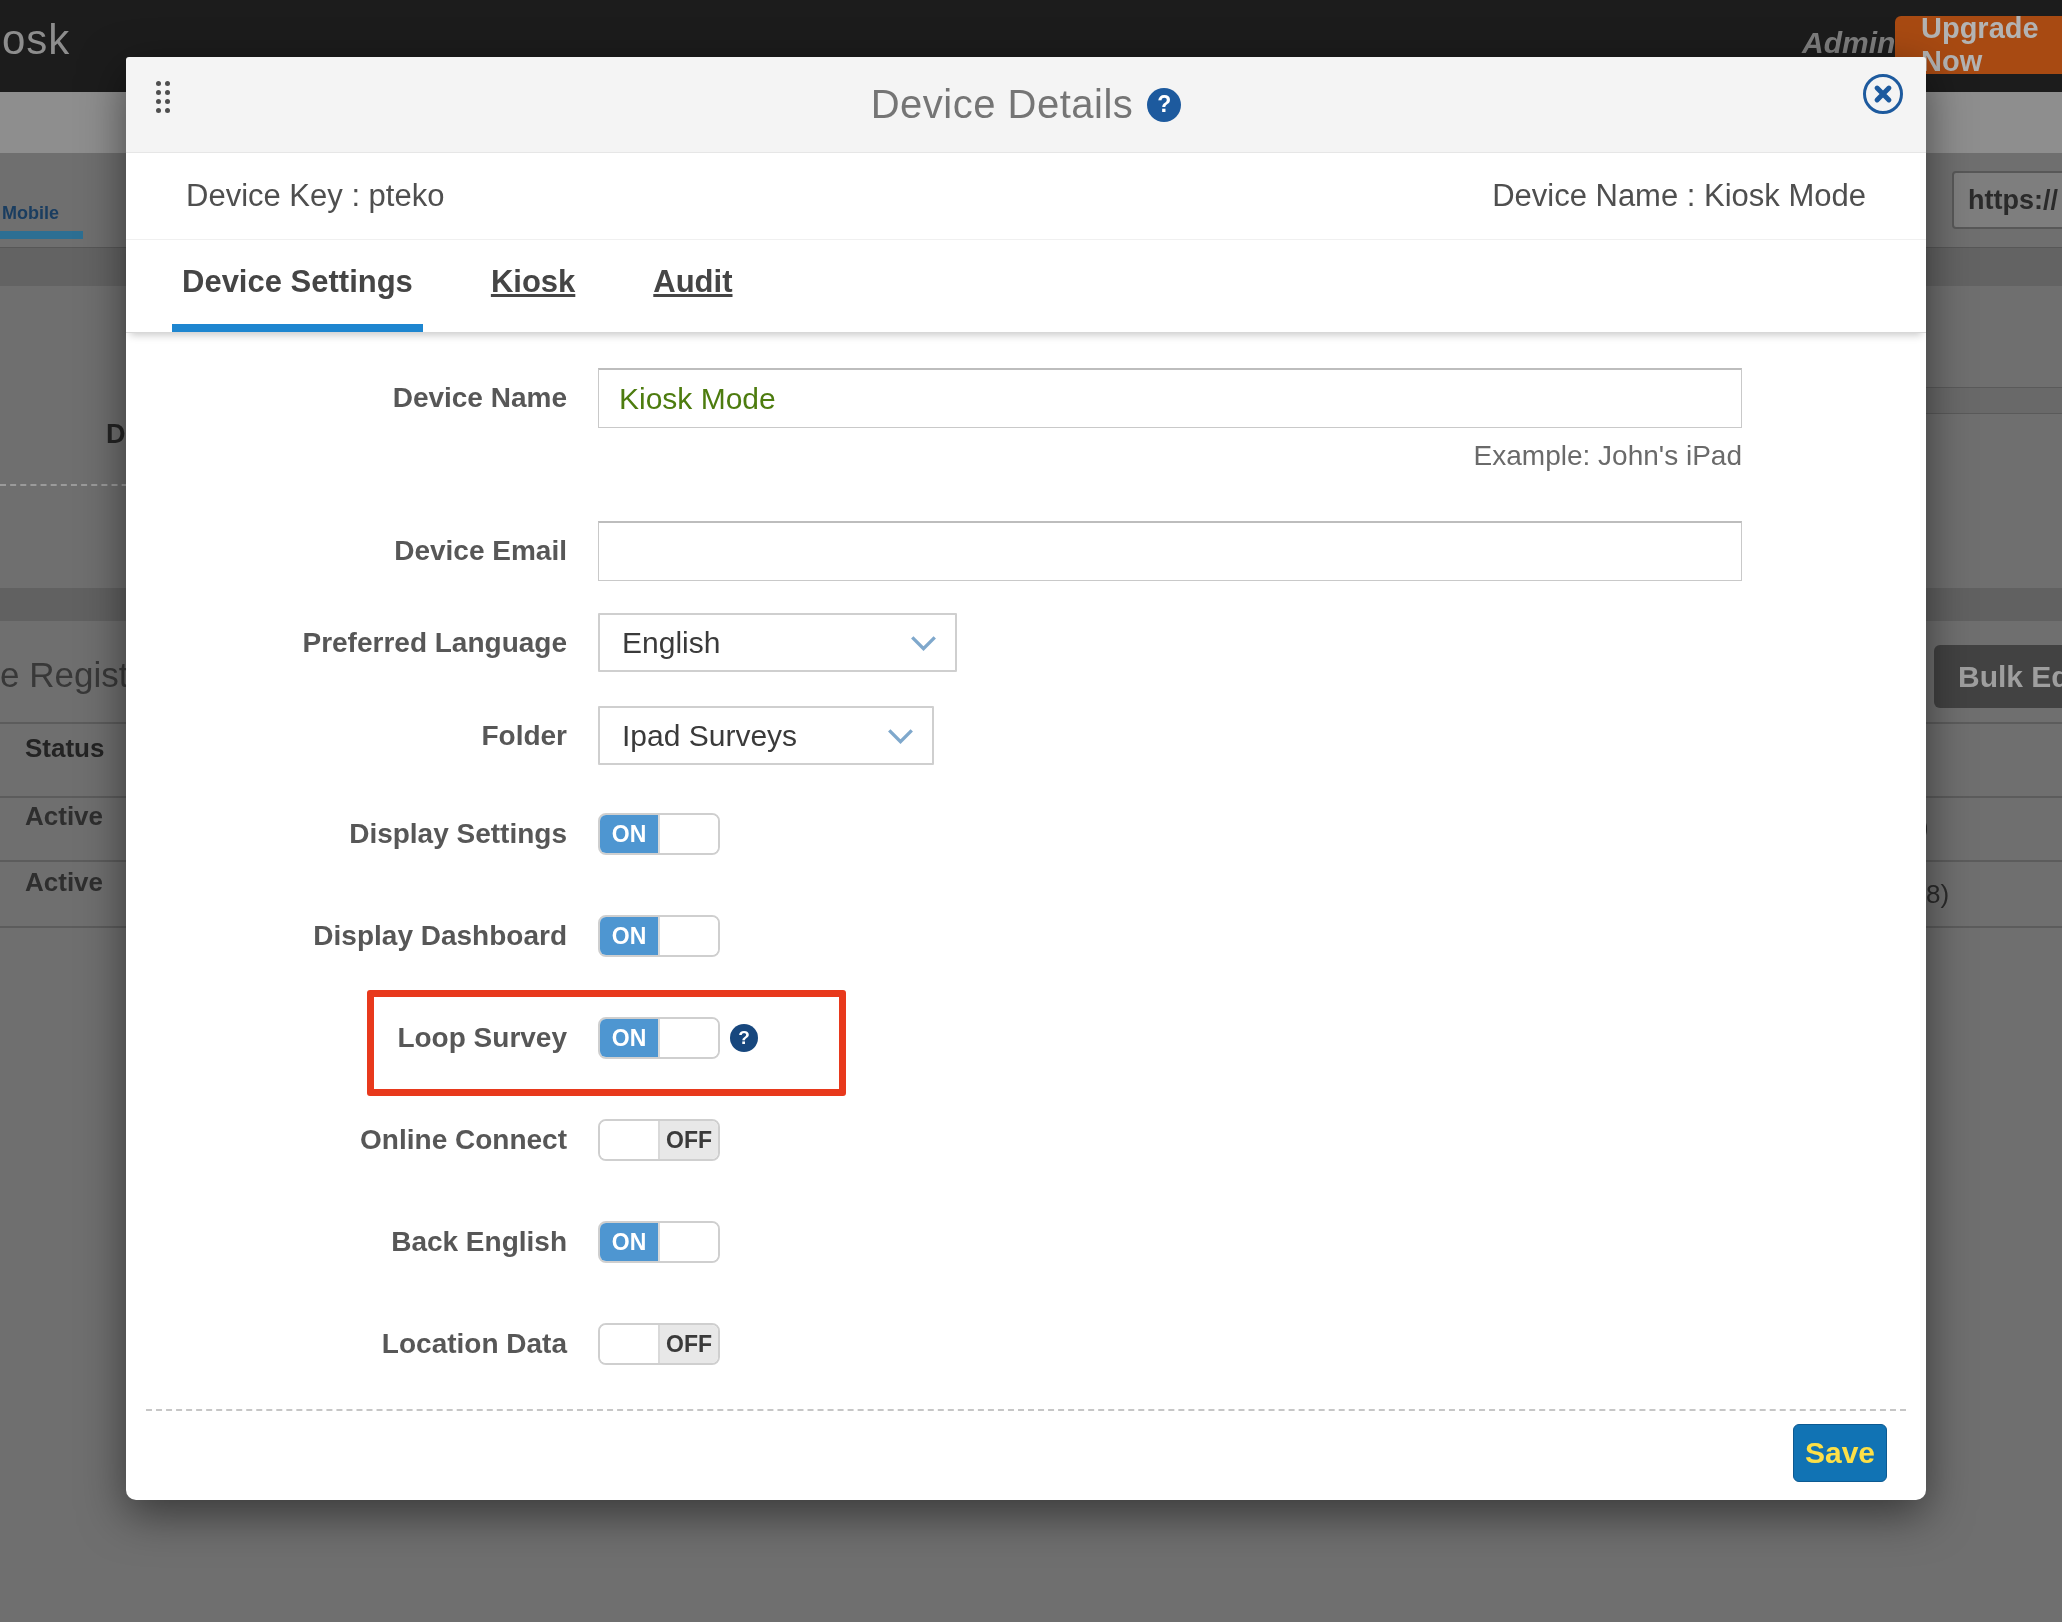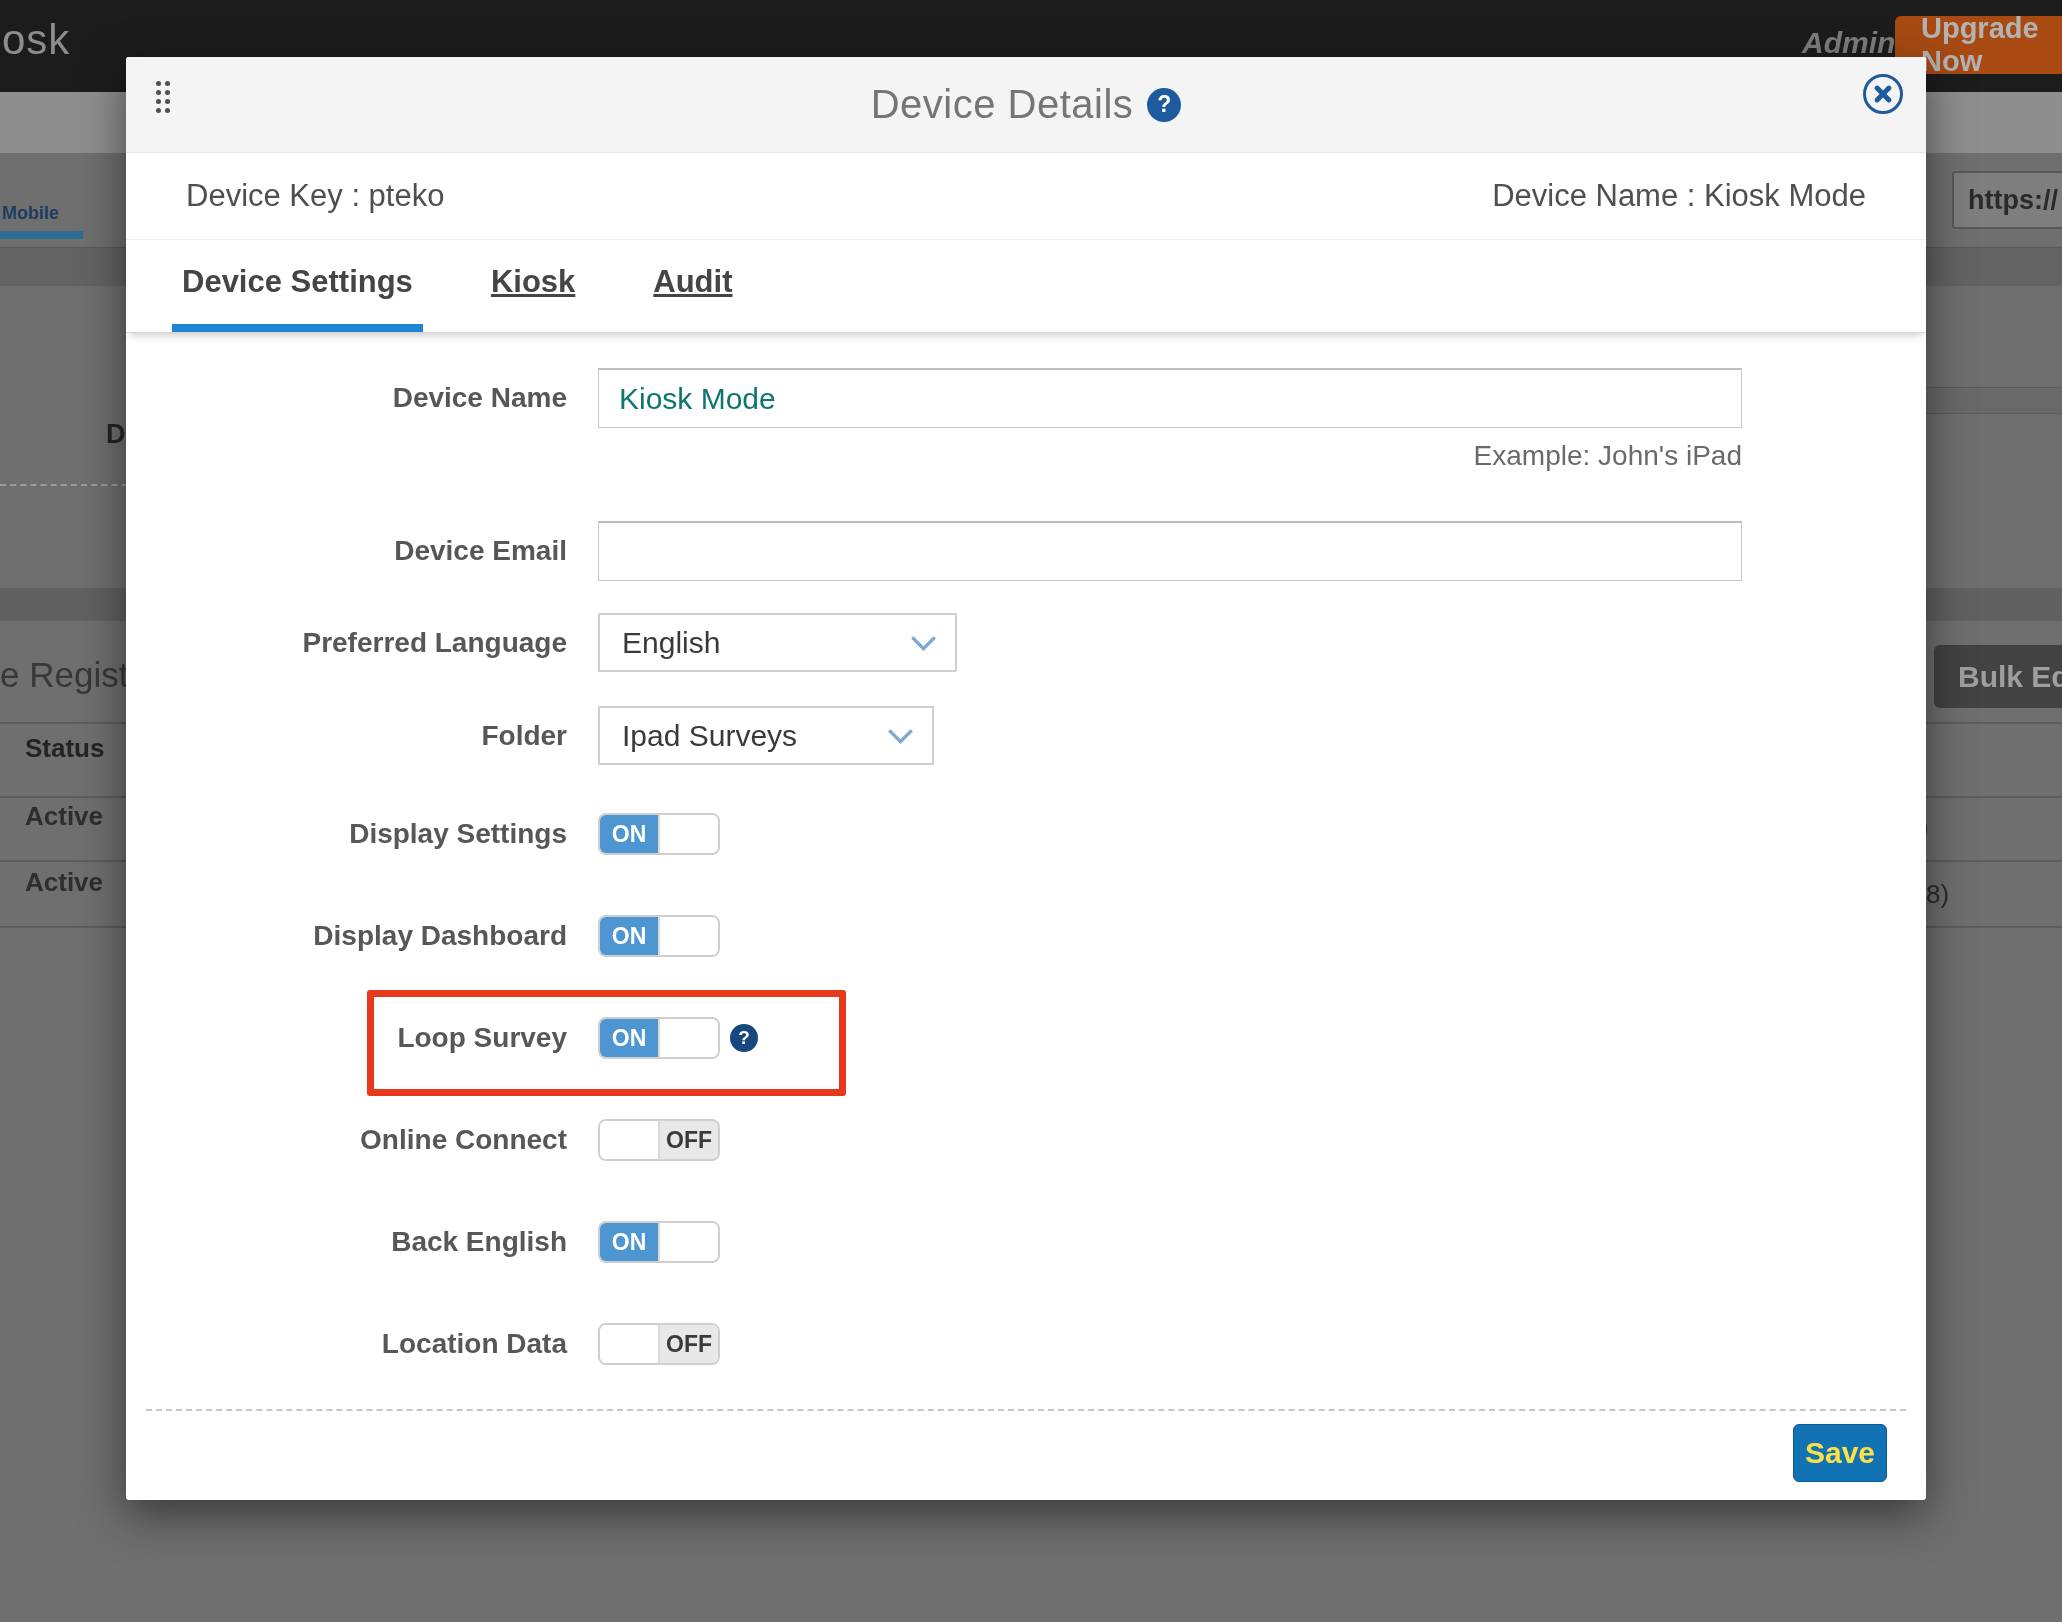--- a/index.html
+++ b/index.html
@@ -36,21 +36,21 @@
   .bg-line{width:2062px;left:0;border-top:2px solid #5c5c5c;}
   .l1{top:722px;} .l2{top:796px;} .l3{top:860px;} .l4{top:926px;}
   .bg-status{left:25px;top:733px;font-size:26px;font-weight:700;color:#232323;}
   .bg-active1{left:25px;top:801px;font-size:26px;font-weight:600;color:#2e2e2e;}
   .bg-active2{left:25px;top:867px;font-size:26px;font-weight:600;color:#2e2e2e;}
   .bg-count1{left:1920px;top:812px;font-size:26px;color:#2b2b2b;}
   .bg-count2{left:1926px;top:879px;font-size:26px;color:#2b2b2b;}
 
   
   .modal{left:126px;top:57px;width:1800px;height:1443px;background:#ffffff;z-index:10;
-    border-radius:3px;box-shadow:0 14px 45px rgba(0,0,0,0.5);}
+    border-radius:10px;box-shadow:0 14px 45px rgba(0,0,0,0.5);}
   .modal-header{position:absolute;left:0;top:0;width:100%;height:95px;background:#f4f4f4;
     border-bottom:1px solid #e6e6e6;border-radius:3px 3px 0 0;
     display:flex;align-items:center;justify-content:center;}
   .drag-dots{position:absolute;left:30px;top:24px;display:grid;
     grid-template-columns:5px 5px;grid-template-rows:repeat(4,5px);gap:4px;cursor:move;}
   .drag-dots span{width:5px;height:5px;border-radius:50%;background:#4f4f4f;}
   .modal-title{font-size:40px;color:#757575;letter-spacing:0.5px;}
   .help-badge{display:inline-flex;align-items:center;justify-content:center;border-radius:50%;
     background:#1d5a9e;color:#ffffff;font-weight:700;}
   .title-help{width:34px;height:34px;font-size:23px;margin-left:14px;}
@@ -66,21 +66,21 @@
   .tab{display:inline-flex;align-items:center;padding:0 10px;font-size:31px;font-weight:600;
     color:#454545;cursor:pointer;border-bottom:8px solid transparent;box-sizing:border-box;}
   .tab + .tab{margin-left:58px;text-decoration:underline;}
   .tab.active{border-bottom-color:#1e86d0;}
 
   
   .row{position:absolute;left:0;display:flex;align-items:center;}
   .row-label{width:441px;text-align:right;font-size:28px;font-weight:700;color:#575757;flex:none;}
   .ctl{margin-left:31px;}
   .text-input{width:1144px;height:60px;box-sizing:border-box;border:1px solid #c9c9c9;
-    border-top:2px solid #bdbdbd;font-size:30px;color:#0f766e;padding:0 20px;
+    border-top:2px solid #bdbdbd;font-size:30px;color:#4d7c0f;padding:0 20px;
     font-family:"Liberation Sans",sans-serif;background:#fff;}
   .helper{position:absolute;left:472px;top:383px;width:1144px;text-align:right;
     font-size:28px;color:#6a6a6a;}
   .select{height:59px;box-sizing:border-box;border:2px solid #cfcfcf;background:#fff;border-radius:1px;
     display:flex;align-items:center;justify-content:space-between;padding:0 18px 0 22px;
     font-size:30px;color:#3a3a3a;cursor:pointer;}
   .sel-lang{width:359px;} .sel-folder{width:336px;}
   .toggle{width:122px;height:42px;box-sizing:border-box;border:2px solid #cfcfcf;border-radius:8px;
     display:flex;overflow:hidden;background:#fff;cursor:pointer;}
   .toggle .seg{flex:1;display:flex;align-items:center;justify-content:center;

